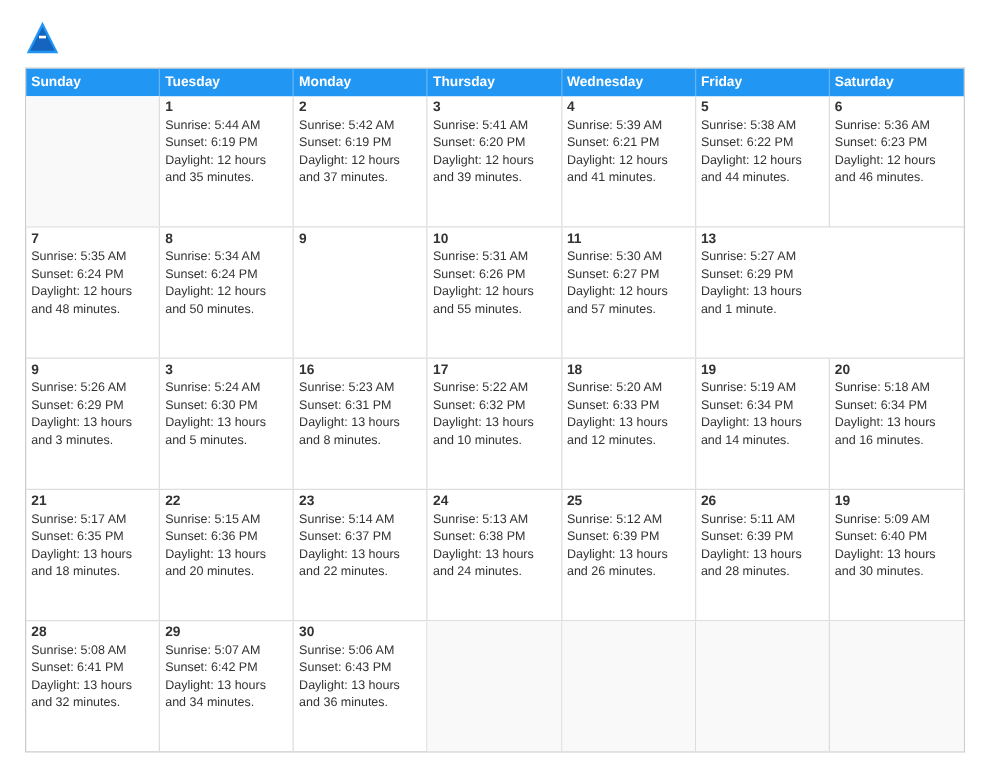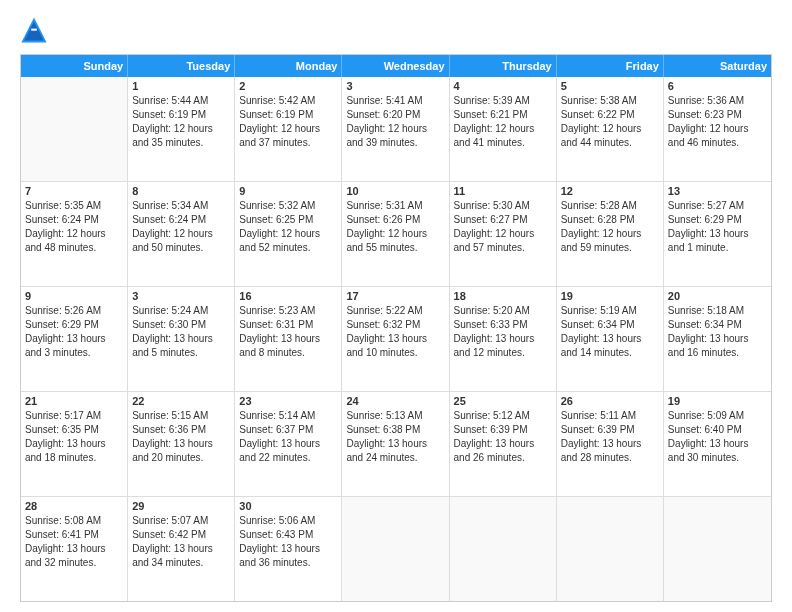--- a/index.html
+++ b/index.html
@@ -62,21 +62,21 @@
     .cal-header {
       display: grid;
       grid-template-columns: repeat(7, 1fr);
       background: #2196F3;
     }
     .cal-header-cell {
       color: #fff;
       font-size: 11px;
       font-weight: bold;
       padding: 5px 4px;
-      text-align: right;
+      text-align: left;
       border-right: 1px solid #64B5F6;
     }
     .cal-header-cell:last-child { border-right: none; }
     .cal-body {
       flex: 1;
       display: flex;
       flex-direction: column;
     }
     .cal-row {
       display: grid;
@@ -131,22 +131,22 @@
       <div class="main-title"></div>
       <div class="subtitle"></div>
     </div>
   </div>
 
   <div class="calendar outer-border">
     <div class="cal-header" id="cal-header">
         <div class="cal-header-cell">Sunday</div>
         <div class="cal-header-cell">Tuesday</div>
         <div class="cal-header-cell">Monday</div>
+        <div class="cal-header-cell">Thursday</div>
         <div class="cal-header-cell">Wednesday</div>
-        <div class="cal-header-cell">Thursday</div>
         <div class="cal-header-cell">Friday</div>
         <div class="cal-header-cell">Saturday</div>
       </div>
     <div class="cal-body" id="cal-body">
         <div class="cal-row">
           <div class="cal-cell empty"></div>
           <div class="cal-cell">
             <span class="day-num">1</span>
             <div class="cell-info">Sunrise: 5:44 AM<br>Sunset: 6:19 PM<br>Daylight: 12 hours and 35 minutes.</div>
           </div>
@@ -175,33 +175,28 @@
           <div class="cal-cell">
             <span class="day-num">7</span>
             <div class="cell-info">Sunrise: 5:35 AM<br>Sunset: 6:24 PM<br>Daylight: 12 hours and 48 minutes.</div>
           </div>
           <div class="cal-cell">
             <span class="day-num">8</span>
             <div class="cell-info">Sunrise: 5:34 AM<br>Sunset: 6:24 PM<br>Daylight: 12 hours and 50 minutes.</div>
           </div>
           <div class="cal-cell">
             <span class="day-num">9</span>
-            <div class="cell-info">Sunrise: 5:32 AM<br>Sunset: 6:25 PM<br>Daylight: 12 hours and 52 minutes.</div>
           </div>
           <div class="cal-cell">
             <span class="day-num">10</span>
             <div class="cell-info">Sunrise: 5:31 AM<br>Sunset: 6:26 PM<br>Daylight: 12 hours and 55 minutes.</div>
           </div>
           <div class="cal-cell">
             <span class="day-num">11</span>
             <div class="cell-info">Sunrise: 5:30 AM<br>Sunset: 6:27 PM<br>Daylight: 12 hours and 57 minutes.</div>
-          </div>
-          <div class="cal-cell">
-            <span class="day-num">12</span>
-            <div class="cell-info">Sunrise: 5:28 AM<br>Sunset: 6:28 PM<br>Daylight: 12 hours and 59 minutes.</div>
           </div>
           <div class="cal-cell">
             <span class="day-num">13</span>
             <div class="cell-info">Sunrise: 5:27 AM<br>Sunset: 6:29 PM<br>Daylight: 13 hours and 1 minute.</div>
           </div>
         </div>
         <div class="cal-row">
           <div class="cal-cell">
             <span class="day-num">9</span>
             <div class="cell-info">Sunrise: 5:26 AM<br>Sunset: 6:29 PM<br>Daylight: 13 hours and 3 minutes.</div>

